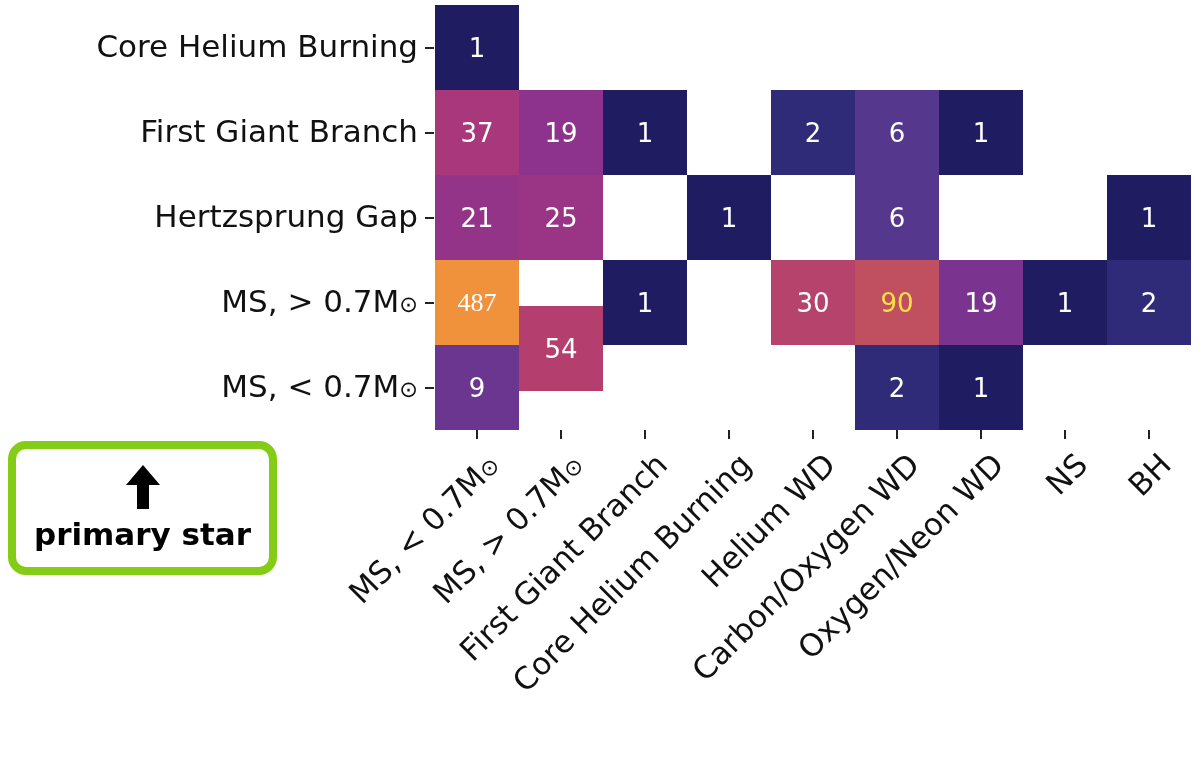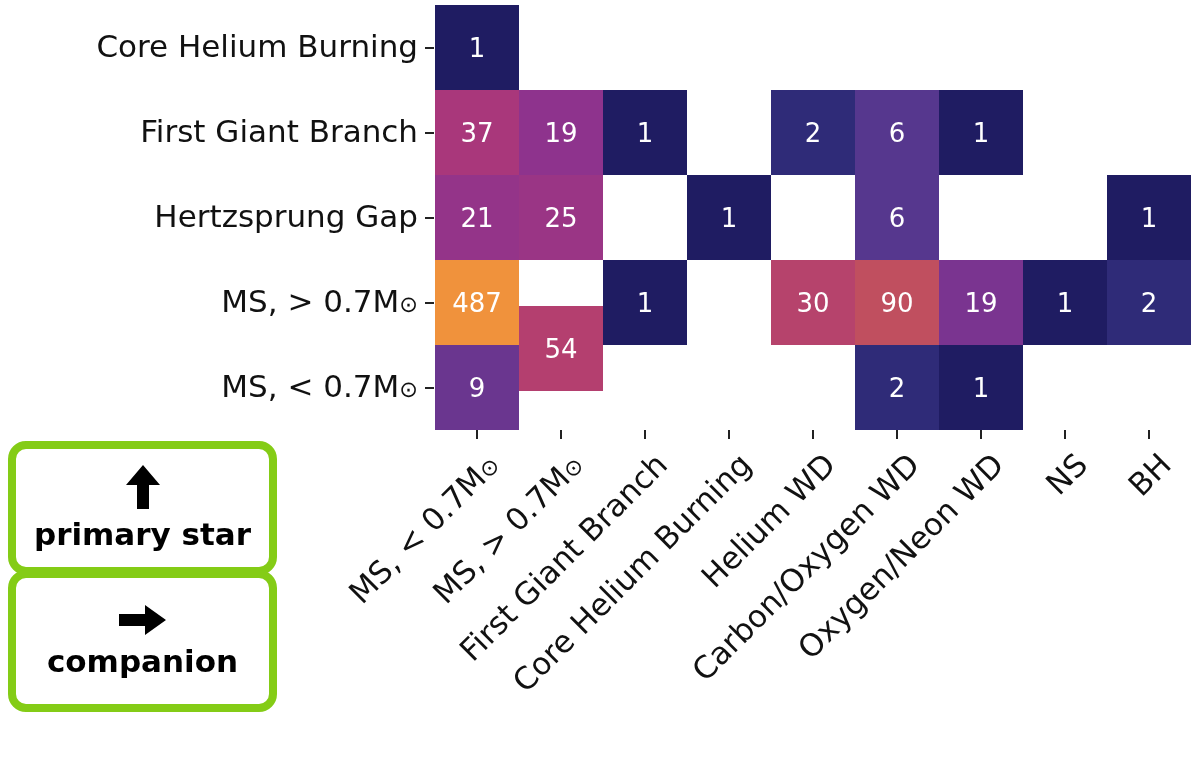--- a/index.html
+++ b/index.html
@@ -94,33 +94,33 @@
       </div>
       <div class="cell" style="left: 687px; top: 175px; width: 84px; height: 85px; background: rgb(31, 28, 98); color: rgb(255, 255, 255);">
         <span>1</span>
       </div>
       <div class="cell" style="left: 855px; top: 175px; width: 84px; height: 85px; background: rgb(86, 55, 142); color: rgb(255, 255, 255);">
         <span>6</span>
       </div>
       <div class="cell" style="left: 1107px; top: 175px; width: 84px; height: 85px; background: rgb(31, 28, 98); color: rgb(255, 255, 255);">
         <span>1</span>
       </div>
-      <div class="cell" style="left: 435px; top: 260px; width: 84px; height: 85px; background: rgb(240, 146, 60); color: rgb(255, 255, 255);">
+      <div class="cell" style="left: 435px; top: 260px; width: 84px; height: 85px; background: rgb(240, 146, 60); color: rgb(255, 255, 255); font-family: Liberation Serif, serif;">
         <span>487</span>
       </div>
       <div class="cell" style="left: 519px; top: 260px; width: 84px; height: 85px; background: rgb(180, 63, 111); color: rgb(255, 255, 255); margin-top: 46px;">
         <span>54</span>
       </div>
       <div class="cell" style="left: 603px; top: 260px; width: 84px; height: 85px; background: rgb(31, 28, 98); color: rgb(255, 255, 255);">
         <span>1</span>
       </div>
       <div class="cell" style="left: 771px; top: 260px; width: 84px; height: 85px; background: rgb(182, 67, 108); color: rgb(255, 255, 255);">
         <span>30</span>
       </div>
-      <div class="cell" style="left: 855px; top: 260px; width: 84px; height: 85px; background: rgb(192, 79, 95); color: #ffffff;">
+      <div class="cell" style="left: 855px; top: 260px; width: 84px; height: 85px; background: rgb(192, 79, 95); color: #fde047;">
         <span>90</span>
       </div>
       <div class="cell" style="left: 939px; top: 260px; width: 84px; height: 85px; background: rgb(122, 52, 144); color: rgb(255, 255, 255);">
         <span>19</span>
       </div>
       <div class="cell" style="left: 1023px; top: 260px; width: 84px; height: 85px; background: rgb(31, 28, 98); color: rgb(255, 255, 255);">
         <span>1</span>
       </div>
       <div class="cell" style="left: 1107px; top: 260px; width: 84px; height: 85px; background: rgb(47, 43, 120); color: rgb(255, 255, 255);">
         <span>2</span>
@@ -166,22 +166,14 @@
 
   <div class="legend-box" style="left:8px;top:441px;width:253px;height:118px;">
     <span style="height:44px;display:block;">
       <svg width="36" height="44" viewBox="0 0 36 44" aria-hidden="true">
         <polygon points="18,0 35,20 24,20 24,44 12,44 12,20 1,20" fill="#000000"></polygon>
       </svg>
     </span>
     <span class="legend-label">primary star</span>
   </div>
 
-  <div class="legend-box" style="left:8px;top:570px;width:253px;height:126px;">
-    <span style="height:32px;display:block;">
-      <svg width="48" height="32" viewBox="0 0 48 32" aria-hidden="true">
-        <polygon points="0,10 26,10 26,1 47,16 26,31 26,22 0,22" fill="#000000"></polygon>
-      </svg>
-    </span>
-    <span class="legend-label">companion</span>
-  </div>
 
 </div>
 
 </body></html>

